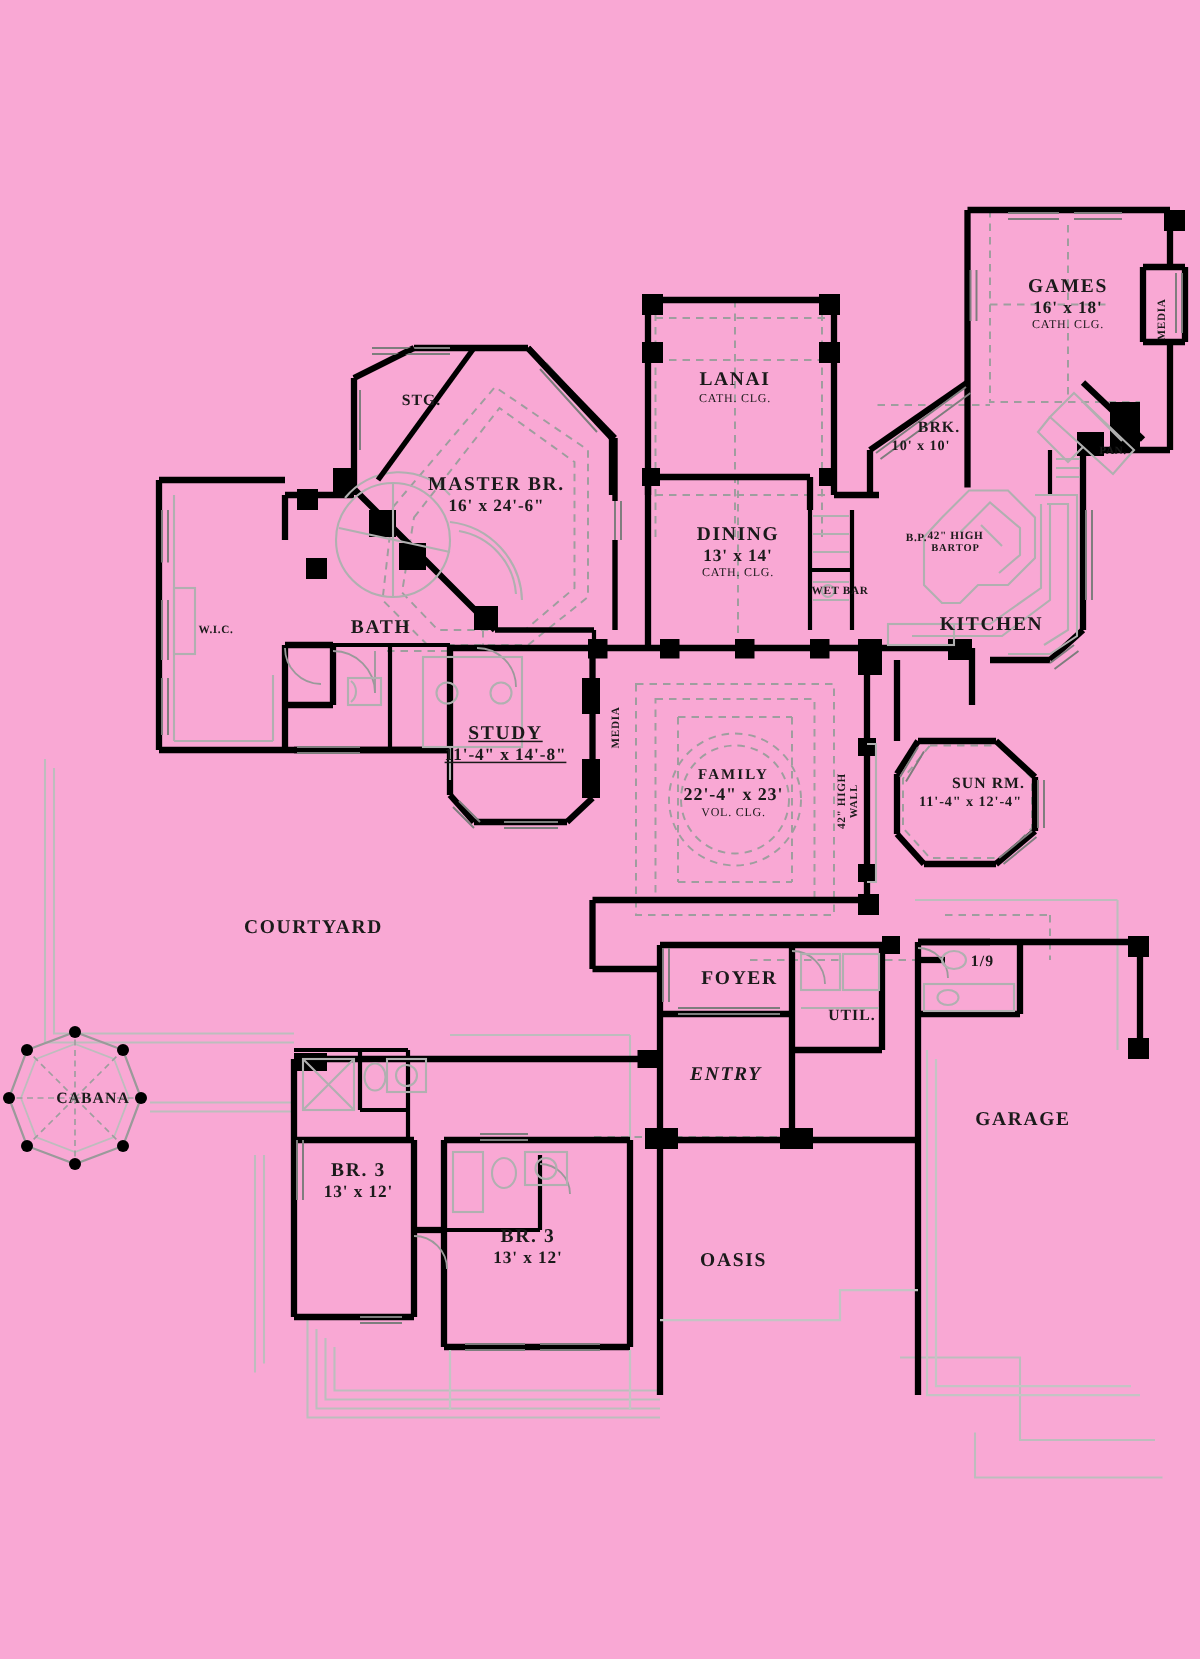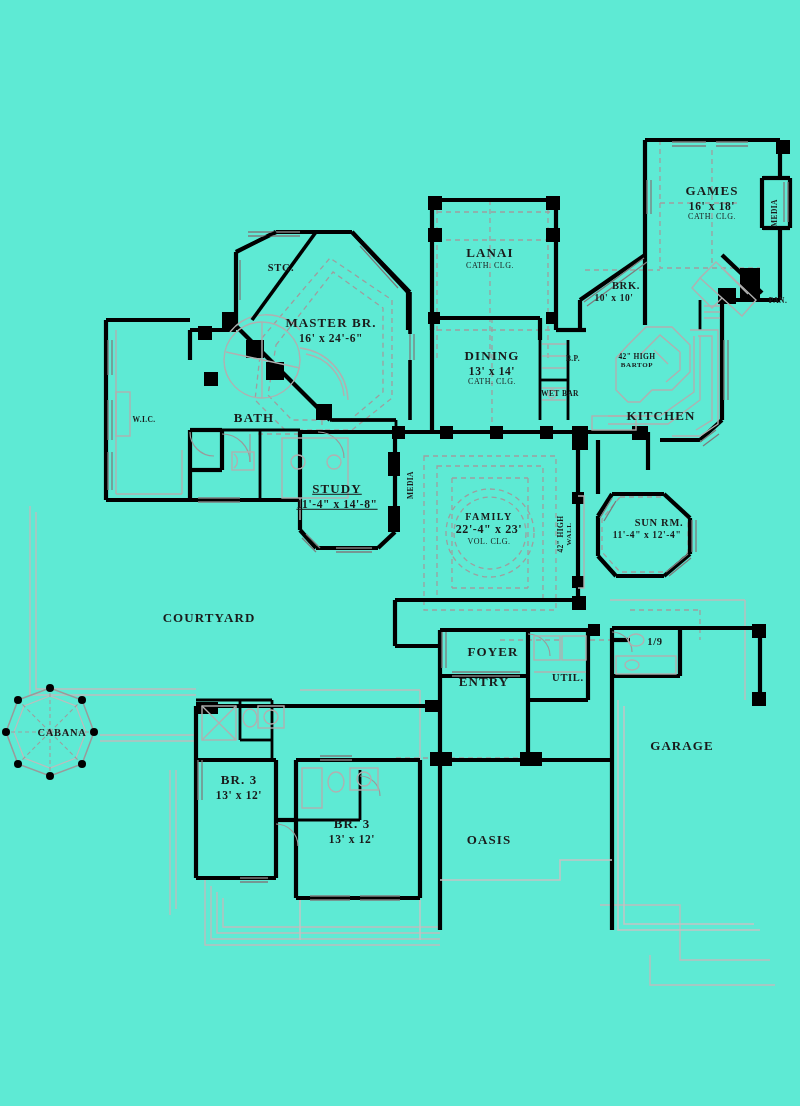--- a/index.html
+++ b/index.html
@@ -7,21 +7,21 @@
     padding: 0;
     background: #ffffff;
   }
   body {
     font-family: "Liberation Serif", serif;
   }
   #plan-root {
     position: relative;
     width: 800px;
     height: 1106px;
-    background: #5eead4;
+    background: #f9a8d4;
     overflow: hidden;
   }
   #plan-svg {
     position: absolute;
     left: 0;
     top: 0;
     width: 800px;
     height: 1106px;
   }
   
@@ -464,21 +464,21 @@
   <div class="rm" id="lbl-games" style="left:712px; top:203px;">
     <span class="nm">GAMES</span>
     <span class="dm">16' x 18'</span>
     <span class="cl">CATH. CLG.</span>
   </div>
 
   <div class="rm xs vert" id="lbl-media-top" style="left:775px; top:213px;">
     <span class="nm">MEDIA</span>
   </div>
 
-  <div class="rm xs" id="lbl-pan" style="left:742px; top:301px;margin-left:36px;">
+  <div class="rm xs" id="lbl-pan" style="left:742px; top:301px;">
     <span class="nm">PAN.</span>
   </div>
 
   <div class="rm sm" id="lbl-brk" style="left:614px; top:292px;">
     <span class="nm">BRK.</span>
     <span class="dm">10' x 10'</span>
   </div>
 
   <div class="rm" id="lbl-kitchen" style="left:661px; top:416px;">
     <span class="nm">KITCHEN</span>
@@ -510,21 +510,21 @@
   <div class="rm" id="lbl-bath" style="left:254px; top:418px;">
     <span class="nm">BATH</span>
   </div>
 
   <div class="rm" id="lbl-dining" style="left:492px; top:368px;">
     <span class="nm">DINING</span>
     <span class="dm">13' x 14'</span>
     <span class="cl">CATH. CLG.</span>
   </div>
 
-  <div class="rm xs" id="lbl-bp" style="left:550px; top:359px;padding-left:46px;">
+  <div class="rm xs" id="lbl-bp" style="left:588px; top:359px;padding-left:46px;">
     <span class="nm">B.P.</span>
   </div>
 
   <div class="rm xs" id="lbl-wetbar" style="left:560px; top:394px;">
     <span class="nm">WET BAR</span>
   </div>
 
   <div class="rm" id="lbl-study" style="left:337px; top:496px;text-decoration:underline;">
     <span class="nm">STUDY</span>
     <span class="dm">11'-4" x 14'-8"</span>
@@ -559,21 +559,21 @@
   </div>
 
   <div class="rm sm" id="lbl-util" style="left:556px; top:678px;">
     <span class="nm">UTIL.</span>
   </div>
 
   <div class="rm sm" id="lbl-half" style="left:643px; top:642px;">
     <span class="nm">1/9</span>
   </div>
 
-  <div class="rm" id="lbl-entry" style="left:484px; top:682px;">
+  <div class="rm" id="lbl-entry" style="left:484px; top:716px;font-style:italic;">
     <span class="nm">ENTRY</span>
   </div>
 
   <div class="rm" id="lbl-garage" style="left:682px; top:746px;">
     <span class="nm">GARAGE</span>
   </div>
 
   <div class="rm sm" id="lbl-cabana" style="left:50px; top:733px;">
     <span class="nm">CABANA</span>
   </div>

